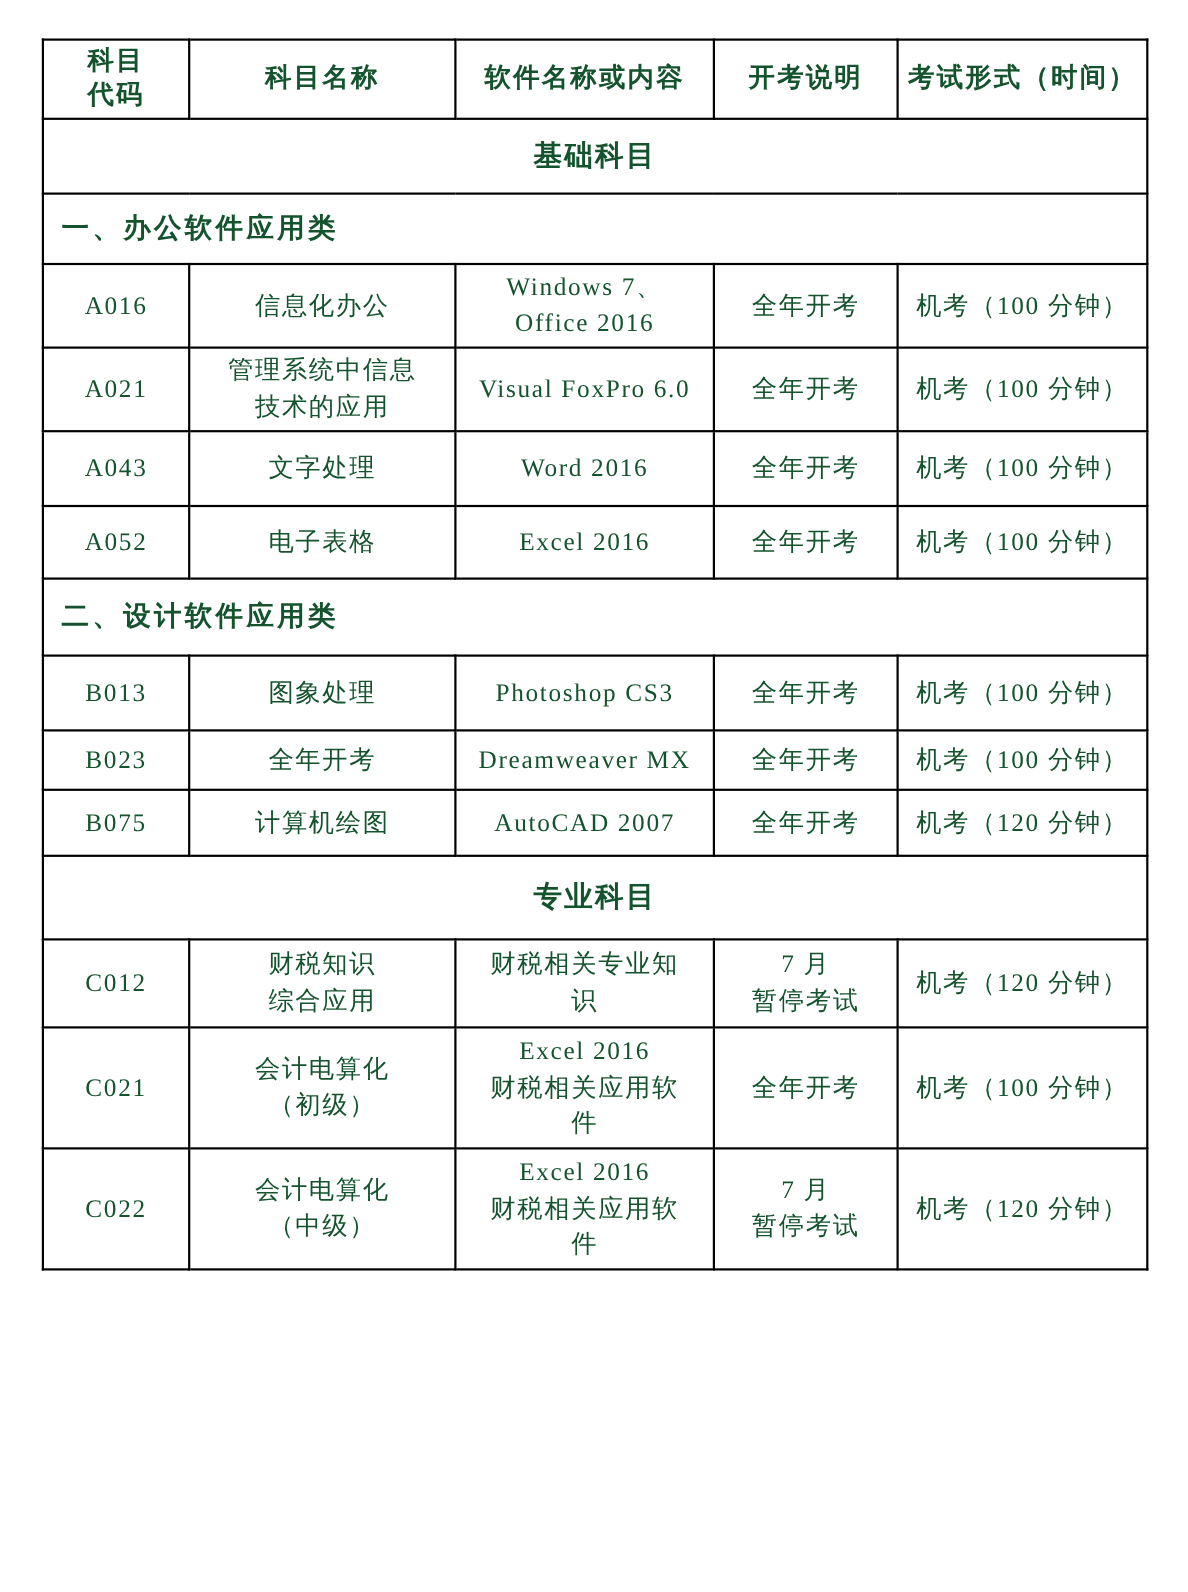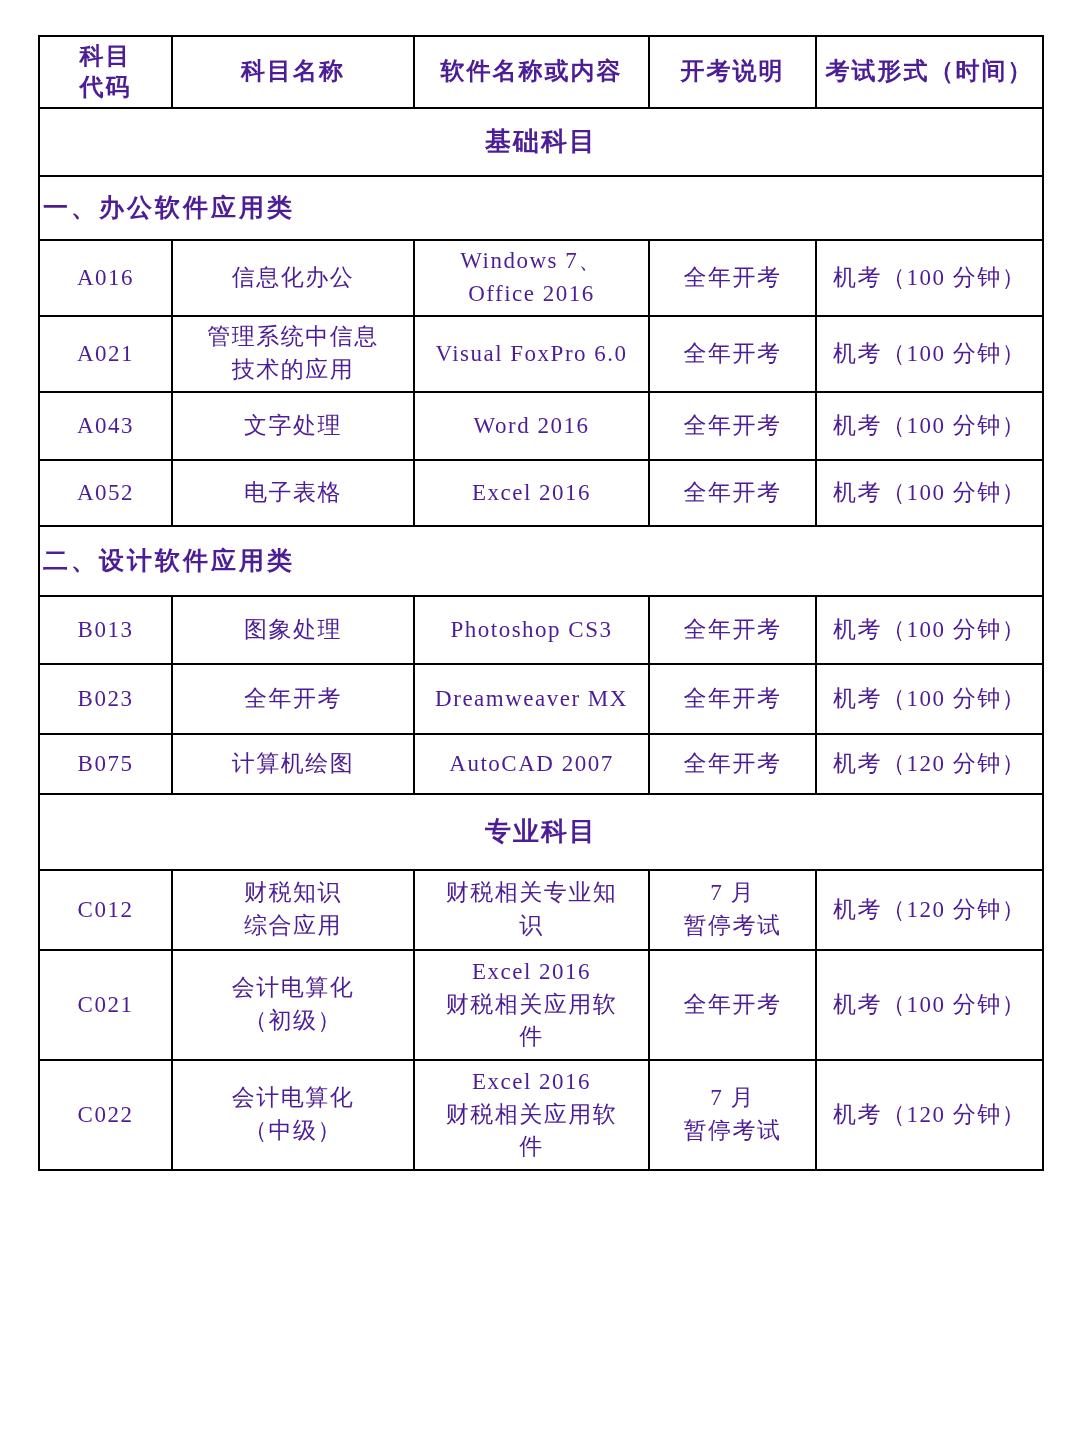--- a/index.html
+++ b/index.html
@@ -6,21 +6,21 @@
     margin: 0;
     padding: 0;
     background: #ffffff;
   }
   .page {
     position: relative;
     width: 1080px;
     height: 1447px;
     background: #ffffff;
     font-family: "Liberation Serif", "DejaVu Serif", serif;
-    color: #4c1d95;
+    color: #14532d;
     overflow: hidden;
   }
   table.exam-table {
     position: absolute;
     left: 38px;
     top: 35px;
     width: 1004px;
     border-collapse: collapse;
     table-layout: fixed;
   }
@@ -44,21 +44,21 @@
   }
   tr.section td {
     font-size: 26px;
     font-weight: bold;
     letter-spacing: 2px;
   }
   tr.category td {
     font-size: 25px;
     font-weight: bold;
     text-align: left;
-    padding-left: 3px;
+    padding-left: 16px;
     letter-spacing: 3px;
   }
   td.fmt-cell {
     letter-spacing: 0;
   }
 </style>
 </head>
 <body>
 
 <div class="page">
@@ -130,21 +130,21 @@
     </tr>
 
     <tr class="data" style="height:68px">
       <td>B013</td>
       <td>图象处理</td>
       <td>Photoshop CS3</td>
       <td>全年开考</td>
       <td class="fmt-cell">机考（100 分钟）</td>
     </tr>
 
-    <tr class="data" style="height:70px">
+    <tr class="data" style="height:54px">
       <td>B023</td>
       <td>全年开考</td>
       <td>Dreamweaver MX</td>
       <td>全年开考</td>
       <td class="fmt-cell">机考（100 分钟）</td>
     </tr>
 
     <tr class="data" style="height:60px">
       <td>B075</td>
       <td>计算机绘图</td>

